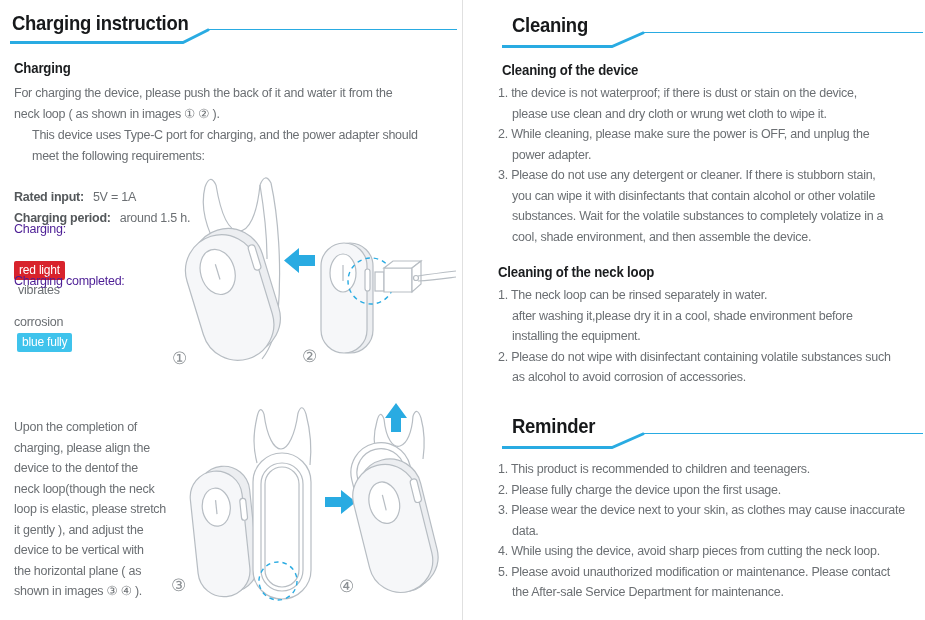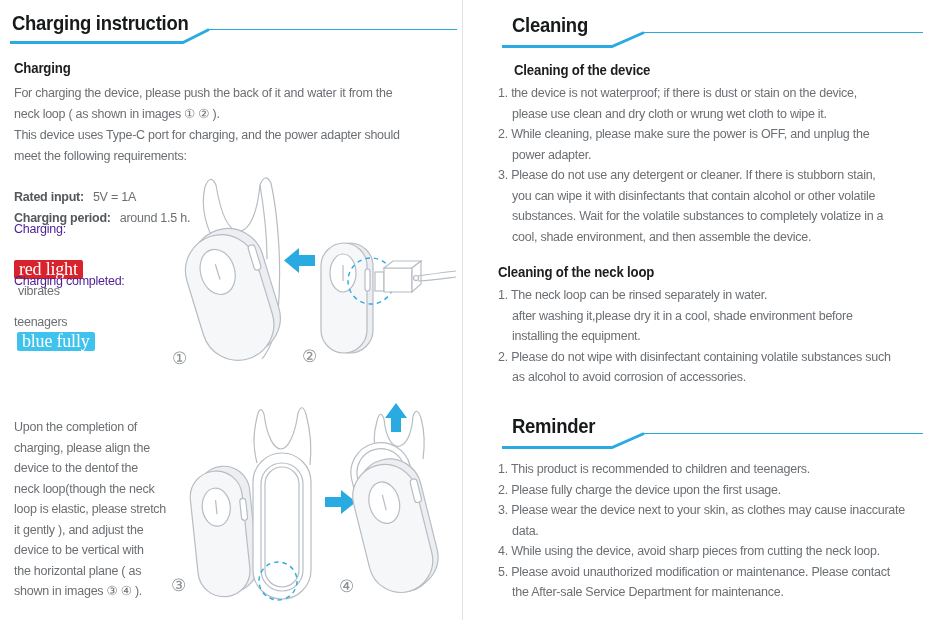--- a/index.html
+++ b/index.html
@@ -6,21 +6,21 @@
   .page{position:relative;width:925px;height:620px;background:#ffffff;overflow:hidden;
         font-family:"Liberation Sans",sans-serif;}
   .abs{position:absolute;}
   .section-title{font-size:21px;font-weight:700;color:#17191b;letter-spacing:-0.3px;white-space:nowrap;}
   .condensed{display:inline-block;transform:scaleX(0.88);transform-origin:0 50%;}
   .sub-heading{font-size:15px;font-weight:700;color:#1b1d1f;letter-spacing:-0.2px;white-space:nowrap;}
   .body-text{font-size:12.5px;line-height:20.5px;letter-spacing:-0.25px;color:#6b6f73;white-space:pre-line;}
   .label-strong{color:#54585b;font-weight:700;}
   .label-plain{color:#4c1d95;}
   .value{margin-left:9px;}
-  .badge{display:inline-block;color:#ffffff;font-size:18px;line-height:17px;padding:1px 5px;border-radius:2px;letter-spacing:-0.2px;font-family:Liberation Serif, serif;}
+  .badge{display:inline-block;color:#ffffff;font-size:12px;line-height:17px;padding:1px 5px;border-radius:2px;letter-spacing:-0.2px;}
   .badge-red{background:#d8232c;}
   .badge-blue{background:#3fc3ec;}
   ol.items{margin:0;padding:0;list-style:none;}
   ol.items li{padding-left:14px;text-indent:-14px;white-space:pre-line;
               font-size:12.5px;line-height:20.5px;letter-spacing:-0.25px;color:#6b6f73;}
   .fig-num{position:absolute;font-size:17px;color:#8b9094;letter-spacing:0;}
   .divider{position:absolute;left:462px;top:0;width:1px;height:620px;background:#e0e0e0;}
   svg .ln{stroke:#b7bdc3;stroke-width:1.2;fill:none;}
   svg .fill-front{fill:#f6f7f9;stroke:#b7bdc3;stroke-width:1.2;}
   svg .fill-back{fill:#eceef1;stroke:#b7bdc3;stroke-width:1.2;}
@@ -42,39 +42,39 @@
     <path class="swoosh-thick" d="M0,16.5 L173,16.5 L199,3.5"></path>
     <path class="swoosh-thin" d="M197,3.5 L447,3.5"></path>
   </svg>
 
   <div class="abs sub-heading" style="left:14px;top:59px;">
     <span class="condensed">Charging</span>
   </div>
 
   <div class="abs body-text" style="left:14px;top:83px;width:432px;">For charging the device, please push the back of it and water it from the
 neck loop ( as shown in images ① ② ).</div>
-  <div class="abs body-text" style="left:14px;top:125px;width:432px;">This device uses Type-C port for charging, and the power adapter should
+  <div class="abs body-text" style="left:32px;top:125px;width:432px;">This device uses Type-C port for charging, and the power adapter should
 meet the following requirements:</div>
 
   <div class="abs body-text" style="left:14px;top:166px;">
     <span class="label-strong">Rated input:</span><span class="value">5V = 1A</span>
   </div>
   <div class="abs body-text" style="left:14px;top:187px;">
     <span class="label-strong">Charging period:</span><span class="value">around 1.5 h.</span>
   </div>
 
   <div class="abs body-text label-plain" style="left:14px;top:219px;">Charging:</div>
   <div class="abs body-text" style="left:14px;top:239px;">
     <span class="badge badge-red">red light</span>
     <span style="margin-left:4px;">vibrates</span>
   </div>
 
   <div class="abs body-text label-plain" style="left:14px;top:271px;text-align:right;">Charging completed:</div>
   <div class="abs body-text" style="left:14px;top:291px;">
-    <span>teenagers</span>
+    <span>corrosion</span>
     <span class="badge badge-blue" style="margin-left:3px;">blue fully</span>
   </div>
 
   <div class="abs body-text" style="left:14px;top:417px;width:180px;">Upon the completion of
 charging, please align the
 device to the dentof the
 neck loop(though the neck
 loop is elastic, please stretch
 it gently ), and adjust the
 device to be vertical with
@@ -166,21 +166,21 @@
   <div class="divider"></div>
 
   <div class="abs section-title" style="left:512px;top:13px;">
     <span class="condensed">Cleaning</span>
   </div>
   <svg class="abs" style="left:500px;top:28px;" width="425" height="22" viewBox="0 0 425 22">
     <path class="swoosh-thick" d="M2,18.5 L112,18.5 L144,4.5"></path>
     <path class="swoosh-thin" d="M142,4.5 L423,4.5"></path>
   </svg>
 
-  <div class="abs sub-heading" style="left:514px;top:61px;">
+  <div class="abs sub-heading" style="left:502px;top:61px;">
     <span class="condensed">Cleaning of the device</span>
   </div>
   <ol class="items abs" style="left:498px;top:83px;width:436px;">
       <li>1. the device is not waterproof; if there is dust or stain on the device,
 please use clean and dry cloth or wrung wet cloth to wipe it.</li>
       <li>2. While cleaning, please make sure the power is OFF, and unplug the
 power adapter.</li>
       <li>3. Please do not use any detergent or cleaner. If there is stubborn stain,
 you can wipe it with disinfectants that contain alcohol or other volatile
 substances. Wait for the volatile substances to completely volatize in a

